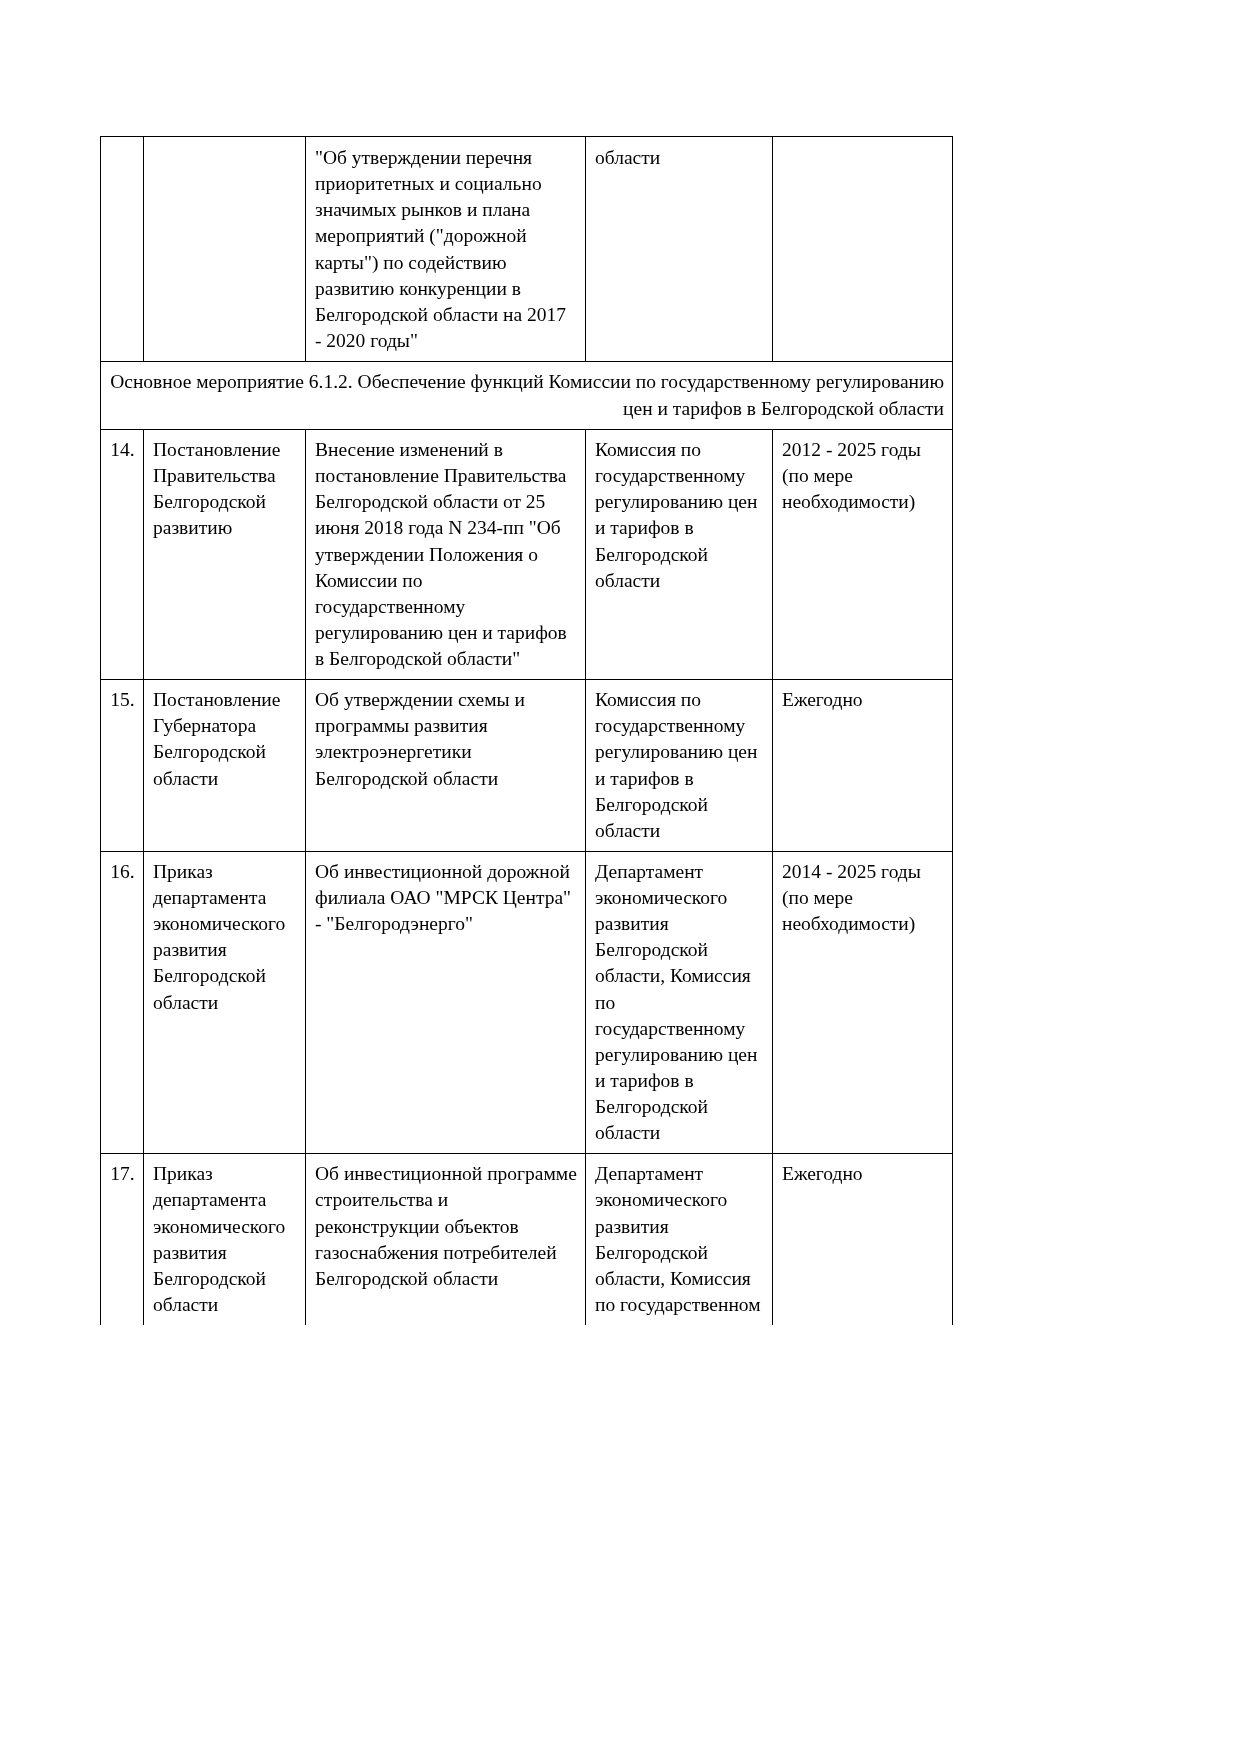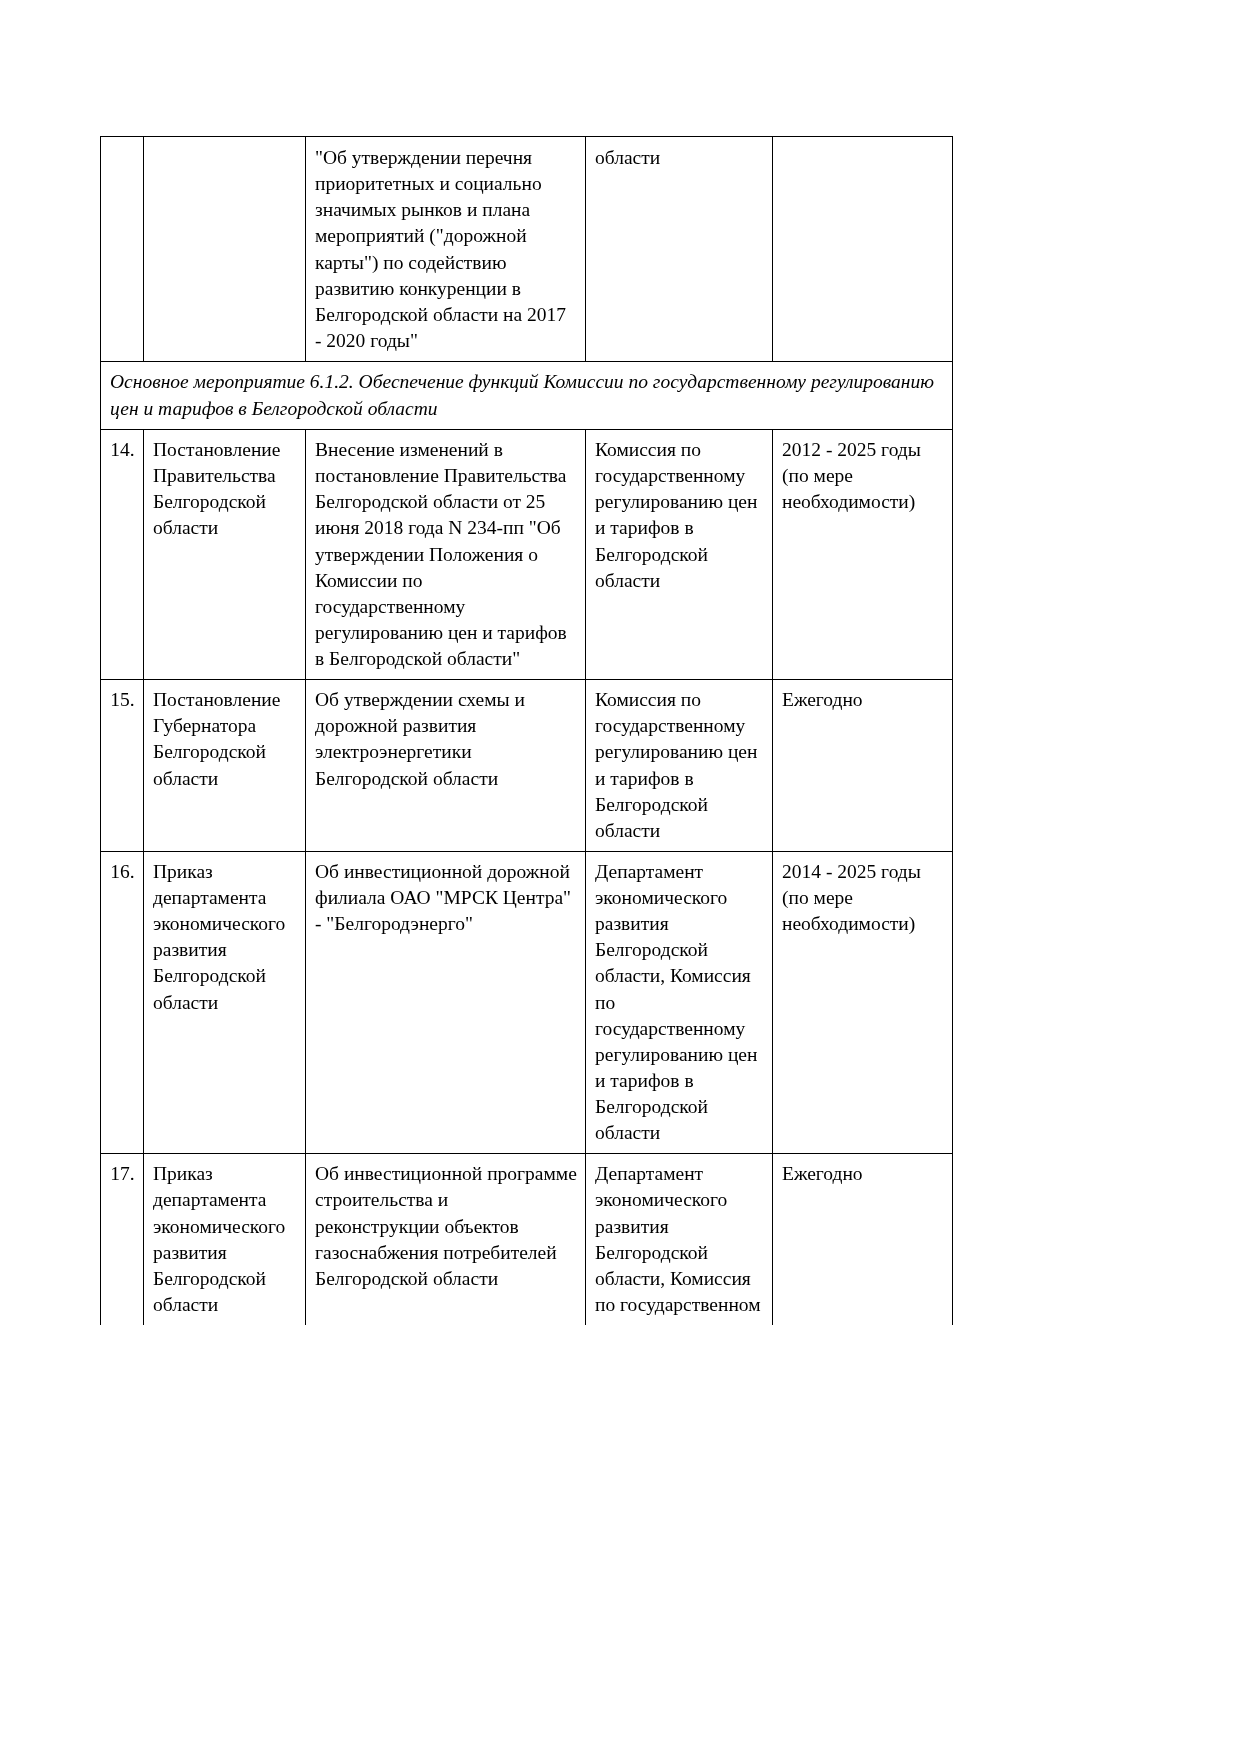--- a/index.html
+++ b/index.html
@@ -59,24 +59,23 @@
     text-align: center;
     padding-right: 7px;
     padding-left: 4px;
     white-space: nowrap;
   }
 
   td.left  { text-align: left; }
   td.center{ }
 
   td.section {
-    text-align: left;
+    text-align: right;
     padding: 11px 26px 12px 26px;
     line-height: 1.36;
-    font-style: italic;
   }
 
   
   tr.continued td { padding-top: 8px; }
 
   
   tr.clipped td {
     border-bottom: none;
   }
 
@@ -112,30 +111,30 @@
           <td class="center">области</td>
           <td class="center"></td>
         </tr>
 
         <tr>
           <td class="section" colspan="5">Основное мероприятие 6.1.2. Обеспечение функций Комиссии по государственному регулированию цен и тарифов в Белгородской области</td>
         </tr>
 
         <tr>
           <td class="num">14.</td>
-          <td class="left">Постановление Правительства Белгородской области</td>
+          <td class="left">Постановление Правительства Белгородской развитию</td>
           <td class="left">Внесение изменений в постановление Правительства Белгородской области от 25 июня 2018 года N 234-пп "Об утверждении Положения о Комиссии по государственному регулированию цен и тарифов в Белгородской области"</td>
           <td class="center">Комиссия по государственному регулированию цен и тарифов в Белгородской области</td>
           <td class="center">2012 - 2025 годы (по мере необходимости)</td>
         </tr>
 
         <tr>
           <td class="num">15.</td>
           <td class="left">Постановление Губернатора Белгородской области</td>
-          <td class="left">Об утверждении схемы и дорожной развития электроэнергетики Белгородской области</td>
+          <td class="left">Об утверждении схемы и программы развития электроэнергетики Белгородской области</td>
           <td class="center">Комиссия по государственному регулированию цен и тарифов в Белгородской области</td>
           <td class="center">Ежегодно</td>
         </tr>
 
         <tr>
           <td class="num">16.</td>
           <td class="left">Приказ департамента экономического развития Белгородской области</td>
           <td class="left">Об инвестиционной дорожной филиала ОАО "МРСК Центра" - "Белгородэнерго"</td>
           <td class="center">Департамент экономического развития Белгородской области, Комиссия по государственному регулированию цен и тарифов в Белгородской области</td>
           <td class="center">2014 - 2025 годы (по мере необходимости)</td>

